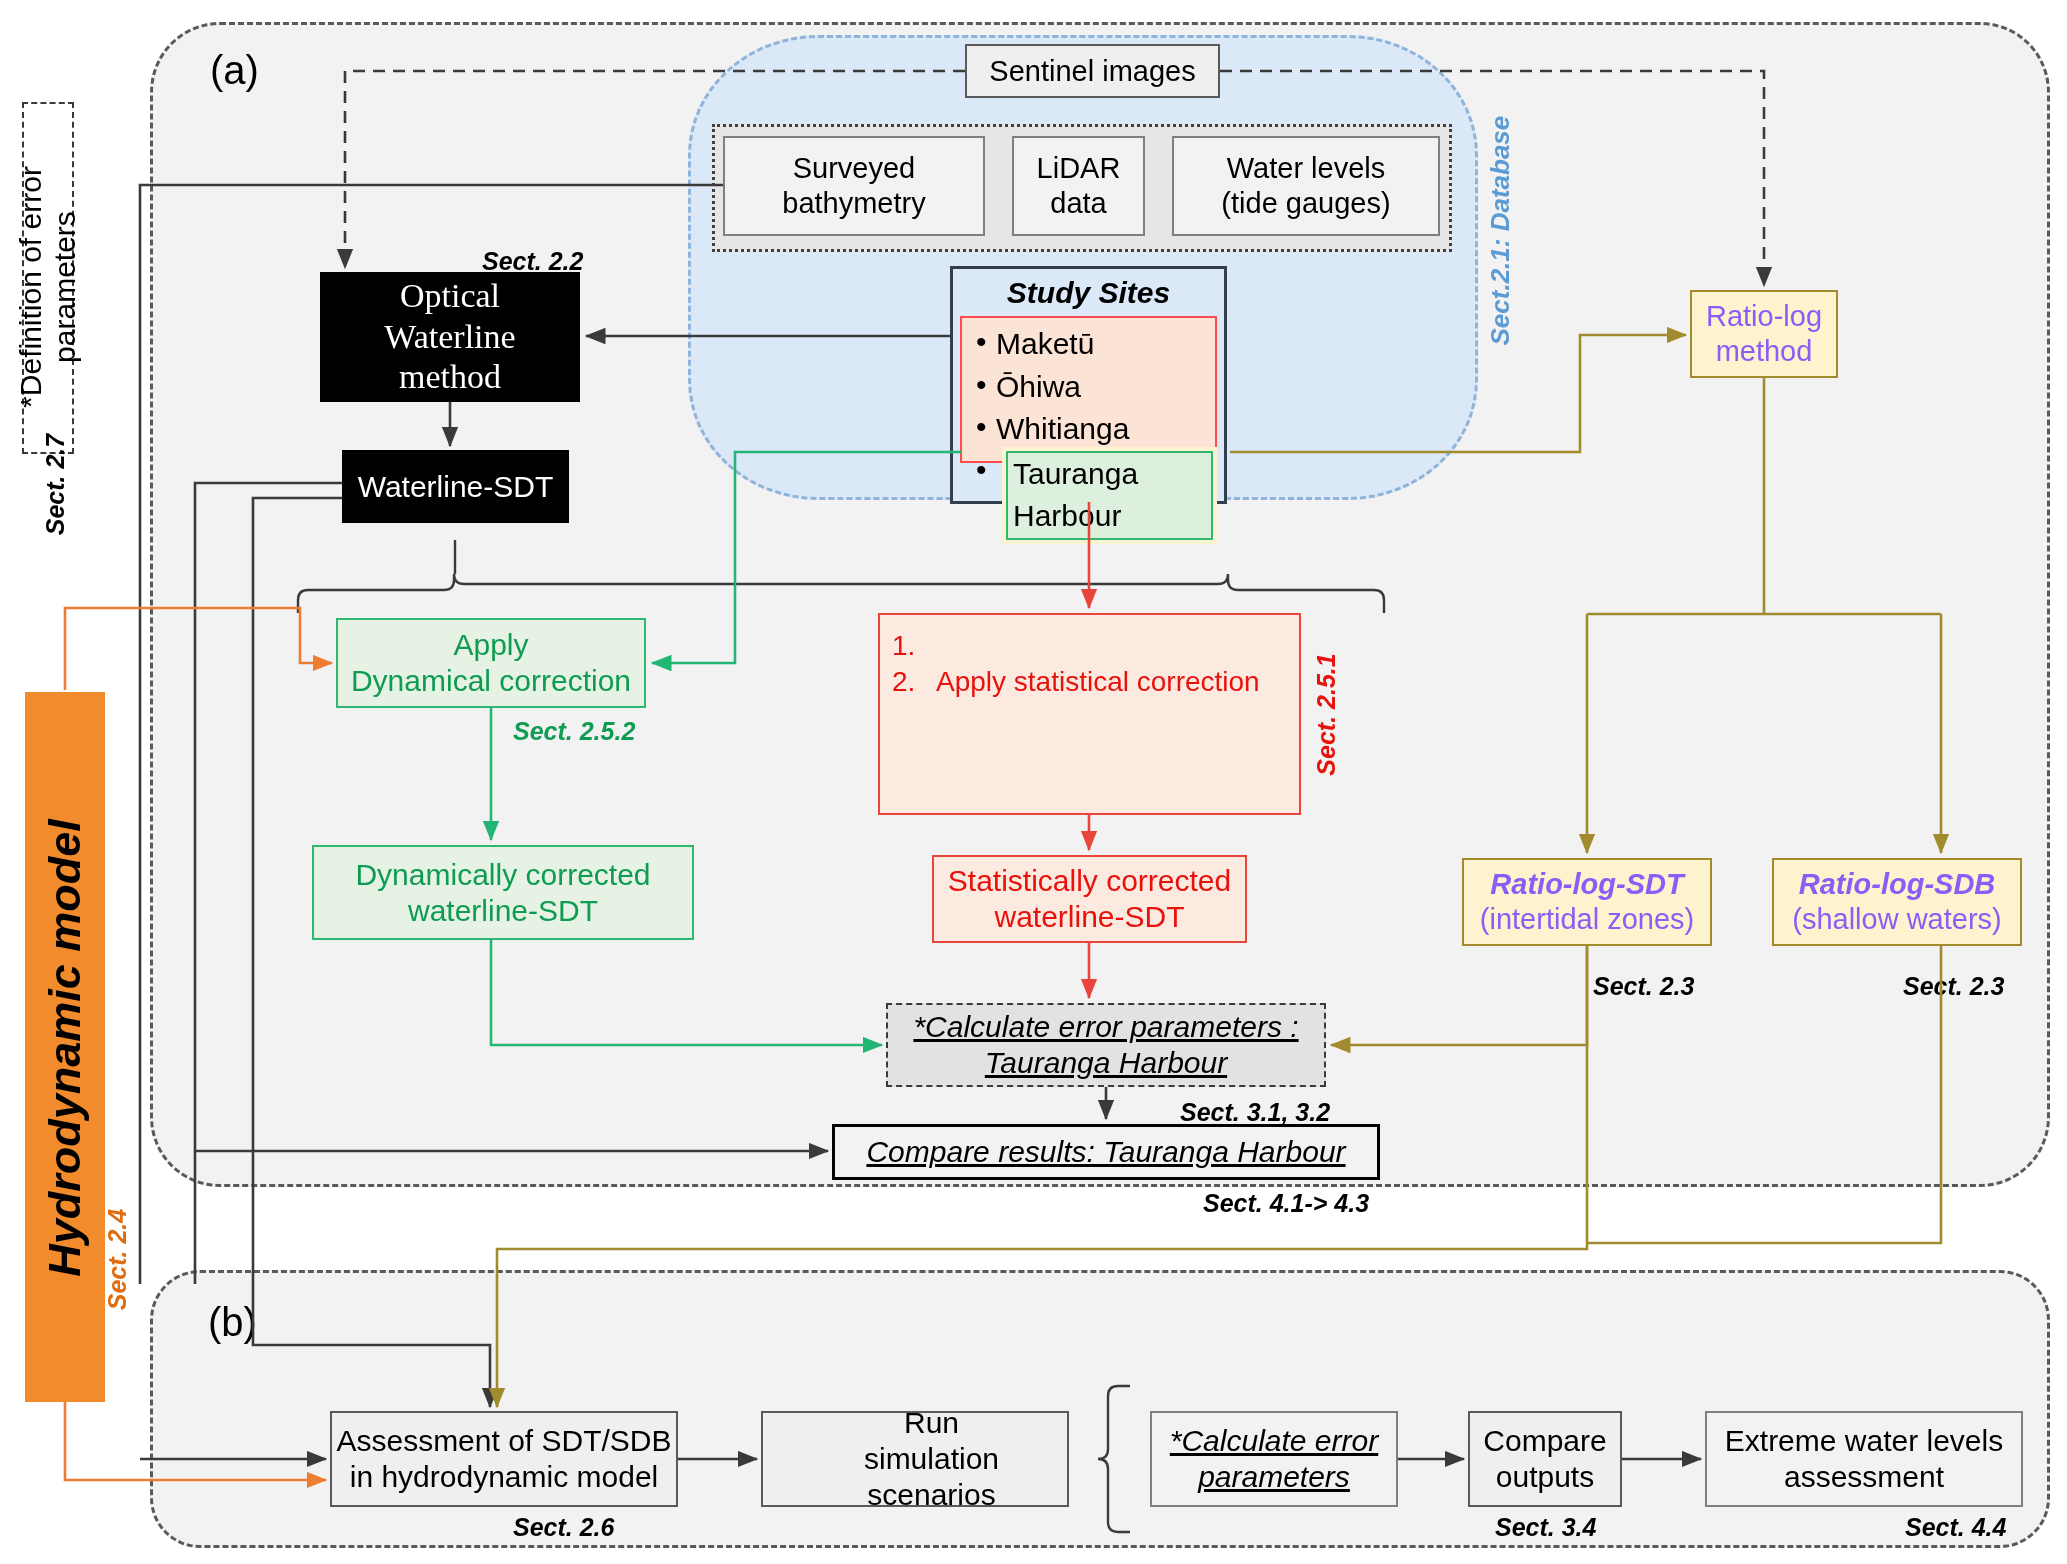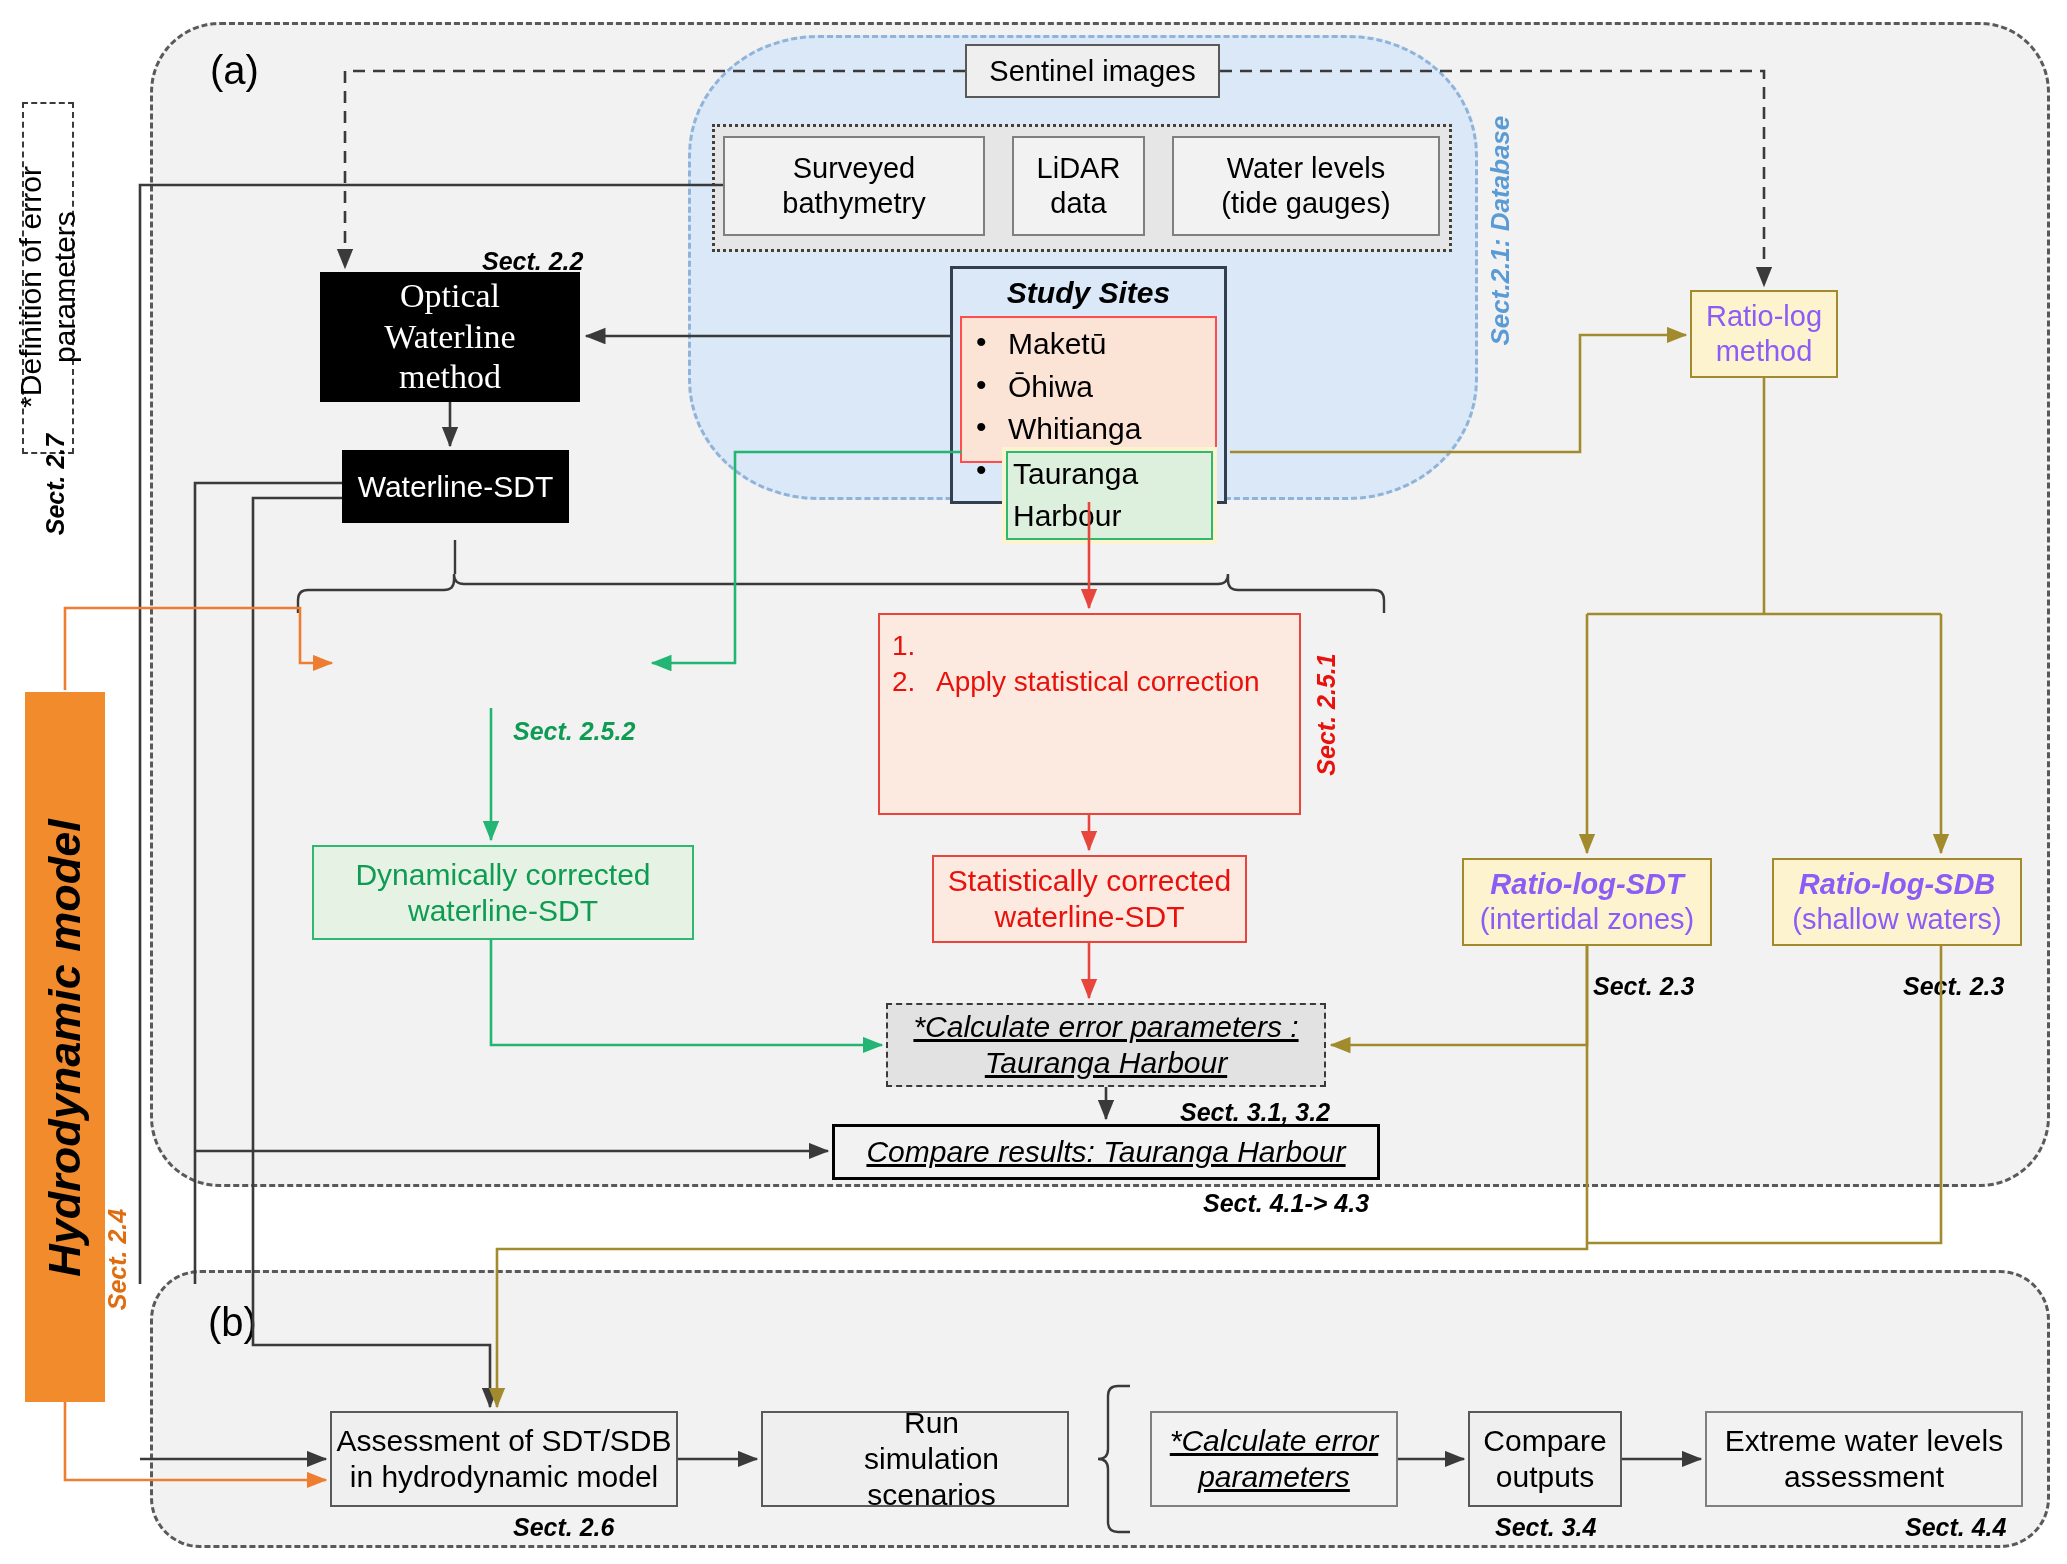--- a/index.html
+++ b/index.html
@@ -42,21 +42,21 @@
 
   .panel-label{position:absolute;font-size:40px;color:#000;}
 
   .rot90{transform:rotate(-90deg);transform-origin:center center;}
 
   .uline{text-decoration:underline;}
   .ital{font-style:italic;}
   .bold{font-weight:bold;}
 
   ul.sites{list-style:none;margin:0;padding:0;text-align:left;width:100%;}
-  ul.sites li{position:relative;padding-left:46px;font-size:30px;line-height:1.42;color:#000;}
+  ul.sites li{position:relative;padding-left:34px;font-size:30px;line-height:1.42;color:#000;}
   ul.sites li:before{content:"\2022";position:absolute;left:14px;top:-2px;font-size:30px;}
 
   .numlist{text-align:left;width:100%;font-size:28px;color:#e8110b;}
   .numrow{display:flex;align-items:flex-start;}
   .numrow .n{width:44px;flex:none;}
   .numrow .t{flex:1;}
 </style>
 </head>
 <body>
 
@@ -118,20 +118,24 @@
   <div class="sect" style="left:482px;top:247px;">Sect. 2.2</div>
   <div class="box blackbox" style="left:320px;top:272px;width:260px;height:130px;font-size:34px;font-family:Liberation Serif, serif;">
     <span>Optical</span>
     <span>Waterline</span>
     <span>method</span>
   </div>
   <div class="box blackbox" style="left:342px;top:450px;width:227px;height:73px;font-size:30px;">
     <span>Waterline-SDT</span>
   </div>
 
+  <div class="box greenbox" style="left:336px;top:618px;width:310px;height:90px;font-size:30px;">
+    <span>Apply</span>
+    <span>Dynamical correction</span>
+  </div>
   <div class="sect green" style="left:513px;top:717px;">Sect. 2.5.2</div>
   <div class="box greenbox" style="left:312px;top:845px;width:382px;height:95px;font-size:30px;">
     <span>Dynamically corrected</span>
     <span>waterline-SDT</span>
   </div>
 
   <div class="box redbox" style="left:878px;top:613px;width:423px;height:202px;padding:10px 12px;justify-content:flex-start;">
     <div class="numlist" style="margin-top:4px;">
       <div class="numrow">
         <div class="n">1.</div>

